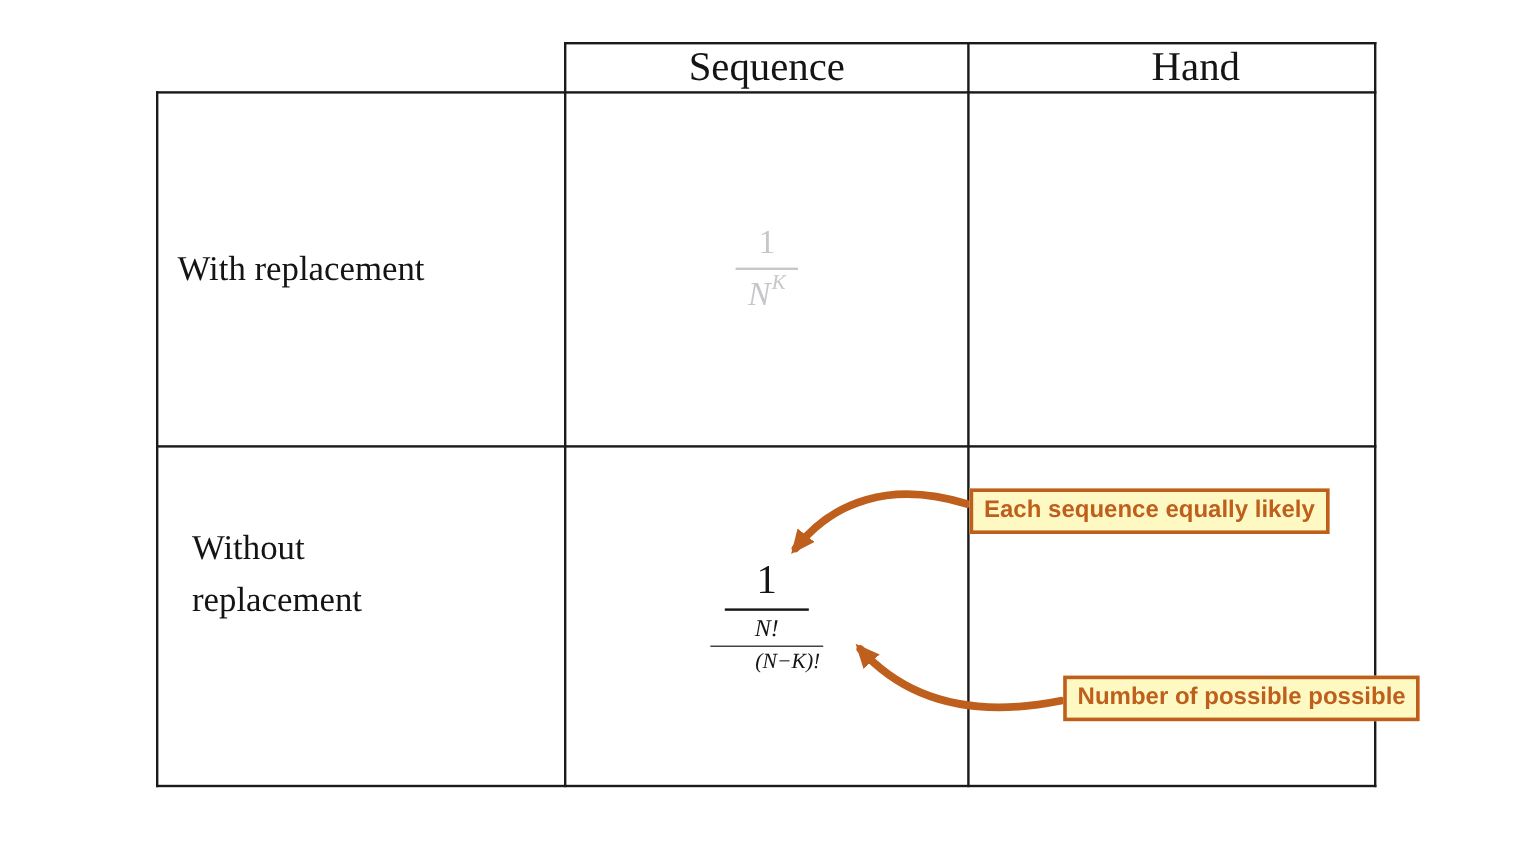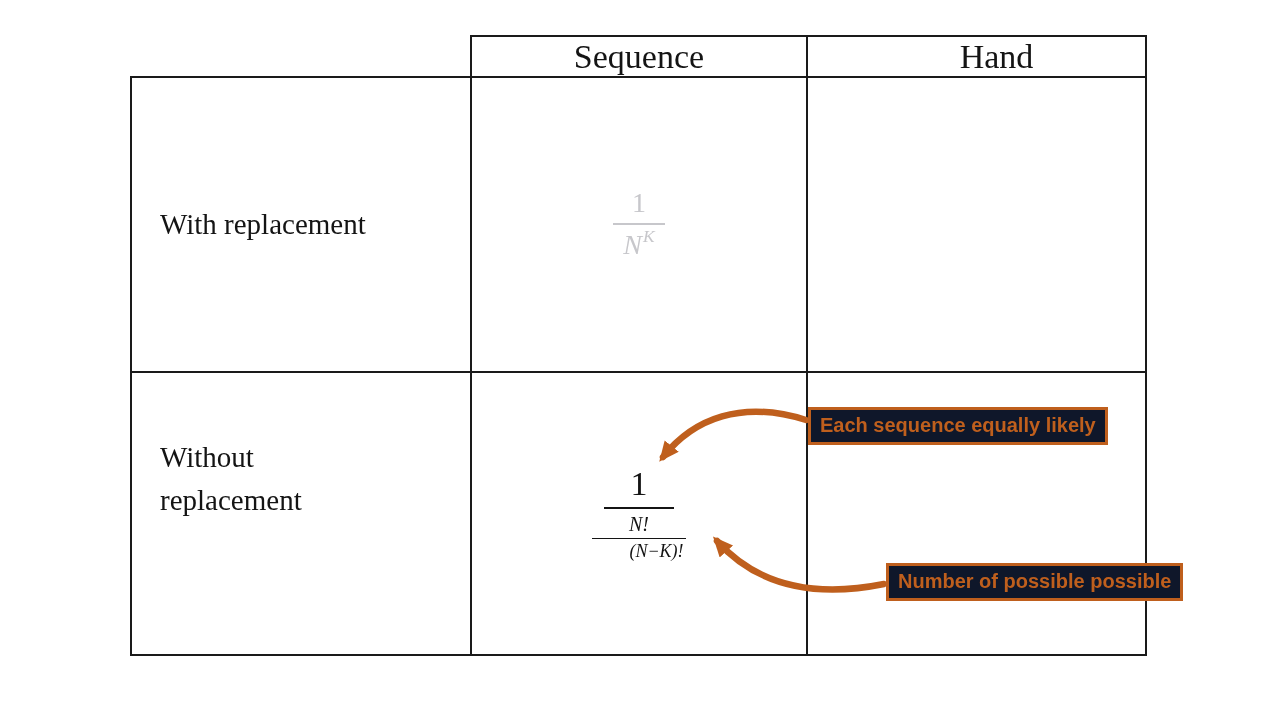--- a/index.html
+++ b/index.html
@@ -42,21 +42,21 @@
   .gray-frac{font-size:28px;}
   .gray-frac .den{padding:0 10px;}
   .gray-frac sup{font-size:0.62em;position:relative;top:-0.15em;margin-left:1px;}
   .big-frac{font-size:34px;}
   .inner-frac{font-size:20px;}
   .inner-frac .frac-bar{border-top-width:1.6px;margin:2px 0;}
   .inner-frac .iden{font-size:18px;padding:0 2px;margin-left:35px;}
 
   .callout{
     position:absolute;z-index:4;
-    background:#0f172a;
+    background:#fef9c3;
     border:3px solid var(--accent);
     color:var(--accent);
     font-family:"Liberation Sans", sans-serif;
     font-weight:700;font-size:20px;line-height:1.2;
     padding:3px 9px 5px 9px;
     white-space:nowrap;
   }
   #arrow-layer{position:absolute;left:0;top:0;z-index:3;pointer-events:none;}
   .arrow-path{fill:none;stroke:var(--accent);stroke-width:6.5;stroke-linecap:round;}
   .arrow-head{fill:var(--accent);}
@@ -73,21 +73,21 @@
 <div class="tline" style="left:806px;top:35px;width:2px;height:621px;"></div>
 <div class="tline" style="left:1145px;top:35px;width:2px;height:621px;"></div>
 
 <div class="hdr-cell" style="left:472px;top:37px;width:334px;height:39px;">
   <span>Sequence</span>
 </div>
 <div class="hdr-cell" style="left:788px;top:37px;width:337px;height:39px;margin-left:40px;">
   <span>Hand</span>
 </div>
 
-<div class="row-label" style="left:160px;top:78px;width:280px;height:293px;">
+<div class="row-label" style="left:148px;top:78px;width:280px;height:293px;">
   <div class="lbl">With replacement</div>
 </div>
 <div class="row-label" style="left:160px;top:373px;width:280px;height:211px;">
   <div class="lbl">Without replacement</div>
 </div>
 
 <div class="formula-cell muted" style="left:472px;top:78px;width:334px;height:293px;">
   <div class="frac gray-frac">
     <div class="num">1</div>
     <div class="frac-bar"></div>

